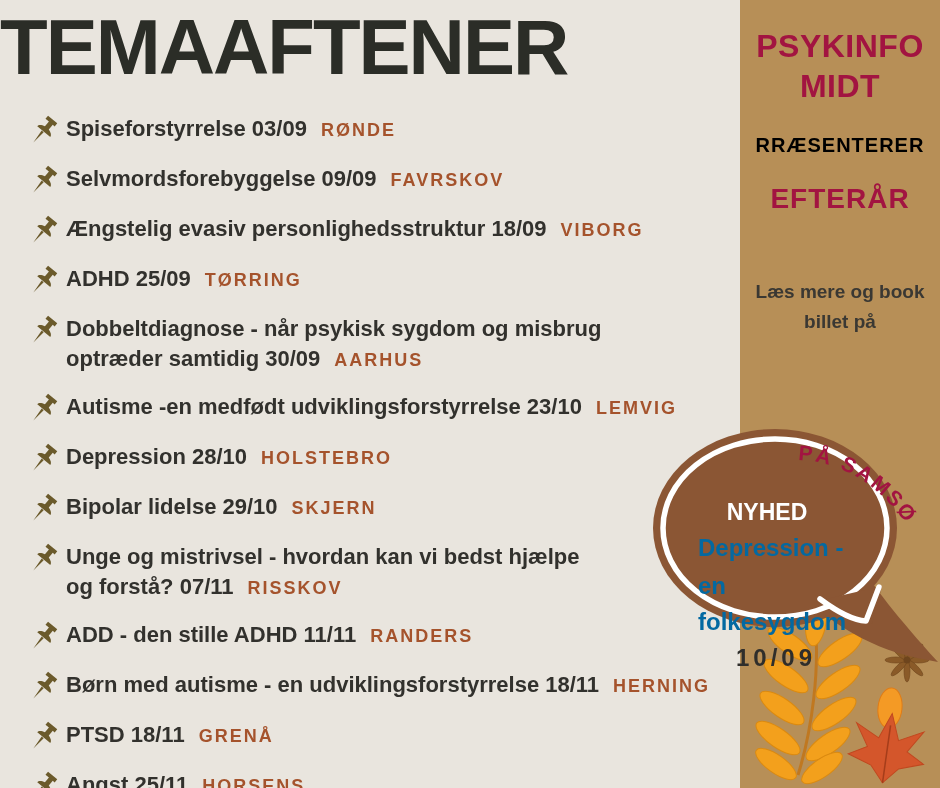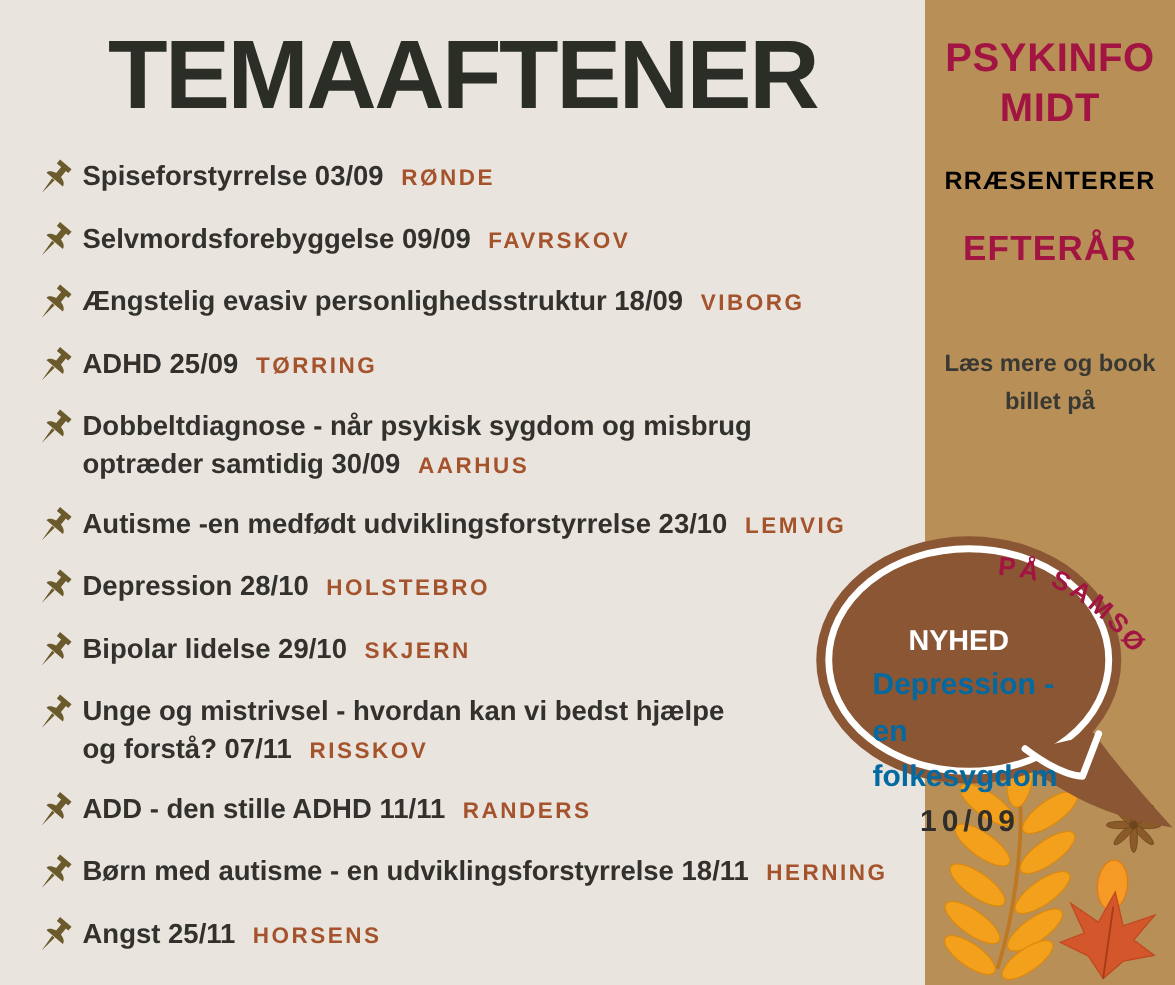--- a/index.html
+++ b/index.html
@@ -4,21 +4,21 @@
 <style>
   html,body{margin:0;padding:0;background:#cfcfcf;}
   .poster{
     position:relative;width:940px;height:788px;overflow:hidden;
     background:#e9e5de;
     font-family:"Liberation Sans","DejaVu Sans",sans-serif;
   }
   
   .main{position:absolute;left:0;top:0;width:740px;height:788px;z-index:1;}
   .title{
-    margin:0;padding-top:16px;text-align:center;
+    margin:0;padding-top:4px;
     font-size:78px;font-weight:bold;letter-spacing:-2px;
     color:#2b2d27;line-height:86px;
   }
   .events{list-style:none;margin:24px 0 0;padding:0 0 0 26px;}
   .events li{display:flex;align-items:flex-start;margin-bottom:17px;}
   .pin{flex:0 0 40px;padding-top:1px;}
   .pin svg{transform:rotate(40deg);display:block;margin-left:4px;}
   .event-text{font-size:22px;font-weight:bold;color:#32312d;line-height:30px;}
   .event-title{white-space:pre-line;}
   .event-loc{
@@ -146,20 +146,28 @@
 
     <li>
       <span class="pin">
         <svg width="26" height="32" viewBox="0 0 24 32">
           <path fill="#6b5a2b" d="M6 1h12v4h-2.5v6.2c3.6.9 6 2.6 6 4.8H4.5c0-2.2 2.4-3.9 6-4.8V5H6zM10.7 16.5h2.6L12 31z"></path>
         </svg>
       </span>
       <span class="event-text"><span class="event-title">Børn med autisme - en udviklingsforstyrrelse 18/11</span><span class="event-loc">HERNING</span></span>
     </li>
 
+    <li>
+      <span class="pin">
+        <svg width="26" height="32" viewBox="0 0 24 32">
+          <path fill="#6b5a2b" d="M6 1h12v4h-2.5v6.2c3.6.9 6 2.6 6 4.8H4.5c0-2.2 2.4-3.9 6-4.8V5H6zM10.7 16.5h2.6L12 31z"></path>
+        </svg>
+      </span>
+      <span class="event-text"><span class="event-title">PTSD 18/11</span><span class="event-loc">GRENÅ</span></span>
+    </li>
 
     <li>
       <span class="pin">
         <svg width="26" height="32" viewBox="0 0 24 32">
           <path fill="#6b5a2b" d="M6 1h12v4h-2.5v6.2c3.6.9 6 2.6 6 4.8H4.5c0-2.2 2.4-3.9 6-4.8V5H6zM10.7 16.5h2.6L12 31z"></path>
         </svg>
       </span>
       <span class="event-text"><span class="event-title">Angst 25/11</span><span class="event-loc">HORSENS</span></span>
     </li>
   </ul>

